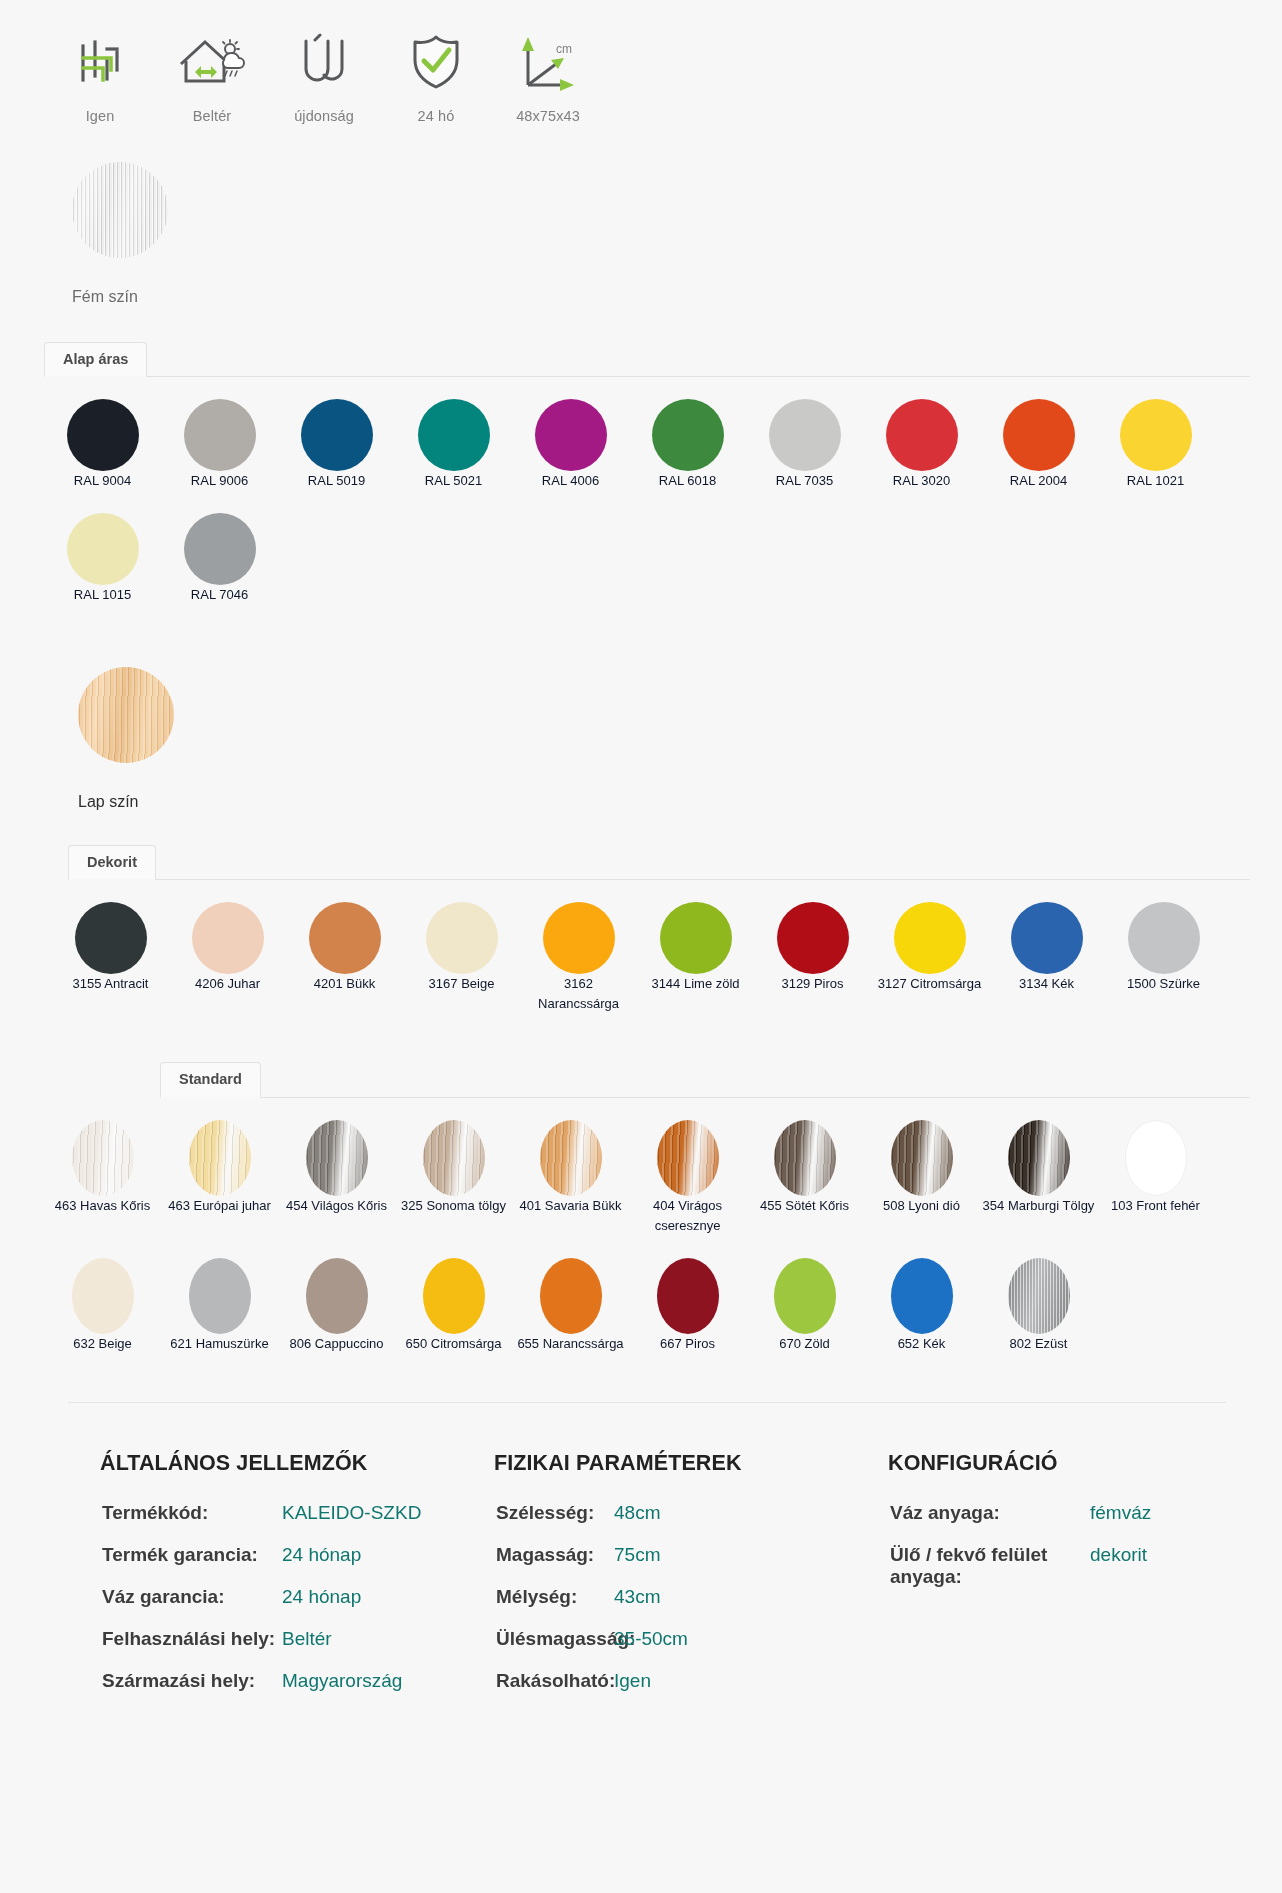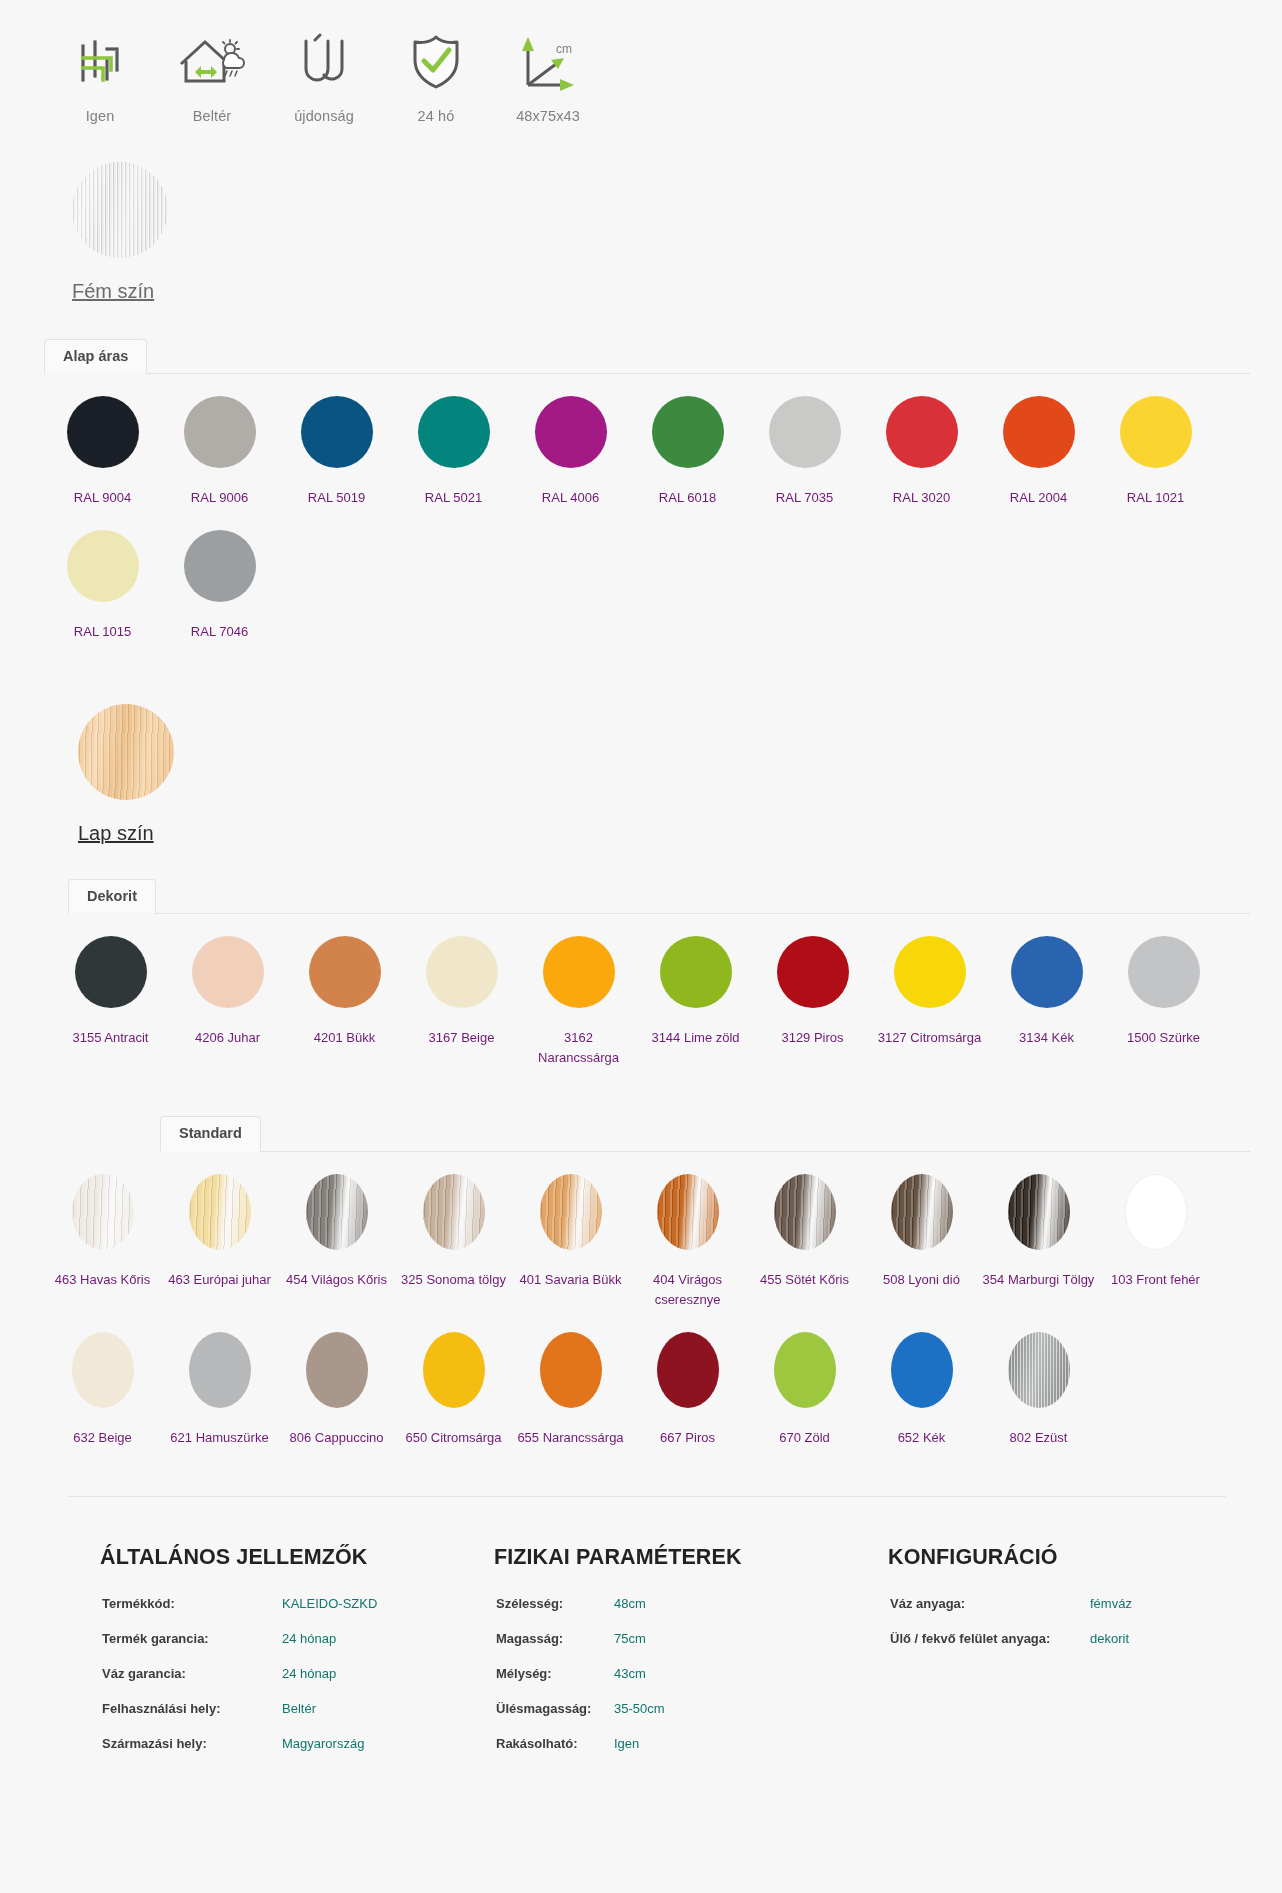--- a/index.html
+++ b/index.html
@@ -59,24 +59,23 @@
   }
   .preview-circle.wood {
     background:
       repeating-linear-gradient(91deg,
         rgba(255,255,255,.28) 0px, rgba(255,255,255,.28) 2px,
         rgba(196,140,78,.30) 2px, rgba(196,140,78,.30) 3px,
         rgba(255,255,255,.12) 3px, rgba(255,255,255,.12) 6px),
       linear-gradient(97deg, #efc18c 0%, #f6d6ad 22%, #e8b87e 46%, #f4d2a5 70%, #eabd85 100%);
   }
   .preview-label {
-    margin-top: 22px;
-    font-size: 20px;
+    margin-top: 30px;
+    font-size: 16px;
     color: #6b6b6b;
-    text-decoration: underline;
   }
   .preview-label.dark { color: #2d2d2d; }
 
   
   .tabwrap { position: relative; }
   .tabrow {
     display: flex;
     align-items: flex-end;
     border-bottom: 1px solid #e2e2e2;
     margin: 0 32px 0 44px;
@@ -114,23 +113,23 @@
     align-items: center;
     padding-top: 22px;
   }
   .sw-circle {
     width: 72px; height: 72px;
     border-radius: 50%;
     flex: none;
   }
   .sw-circle.oval { width: 62px; height: 76px; border-radius: 50%; }
   .sw-text {
-    margin-top: 20px;
+    margin-top: 0;
     font-size: 13px;
-    color: #701a75;
+    color: #0f172a;
     text-align: center;
     line-height: 1.55;
     width: 112px;
   }
 
   
   .spec-sep {
     border-top: 1px solid #e4e4e4;
     margin: 48px 56px 0 68px;
   }
@@ -141,21 +140,21 @@
   .spec-col { width: 398px; }
   .spec-title {
     font-size: 21.5px;
     font-weight: bold;
     color: #222;
     letter-spacing: .1px;
     margin-bottom: 26px;
   }
   .spec-row {
     display: flex;
-    font-size: 13px;
+    font-size: 19px;
     margin-bottom: 20px;
     align-items: baseline;
   }
   .spec-key {
     color: #3c3c3c;
     font-weight: 600;
     width: 182px;
     flex: none;
     padding-left: 2px;
   }

